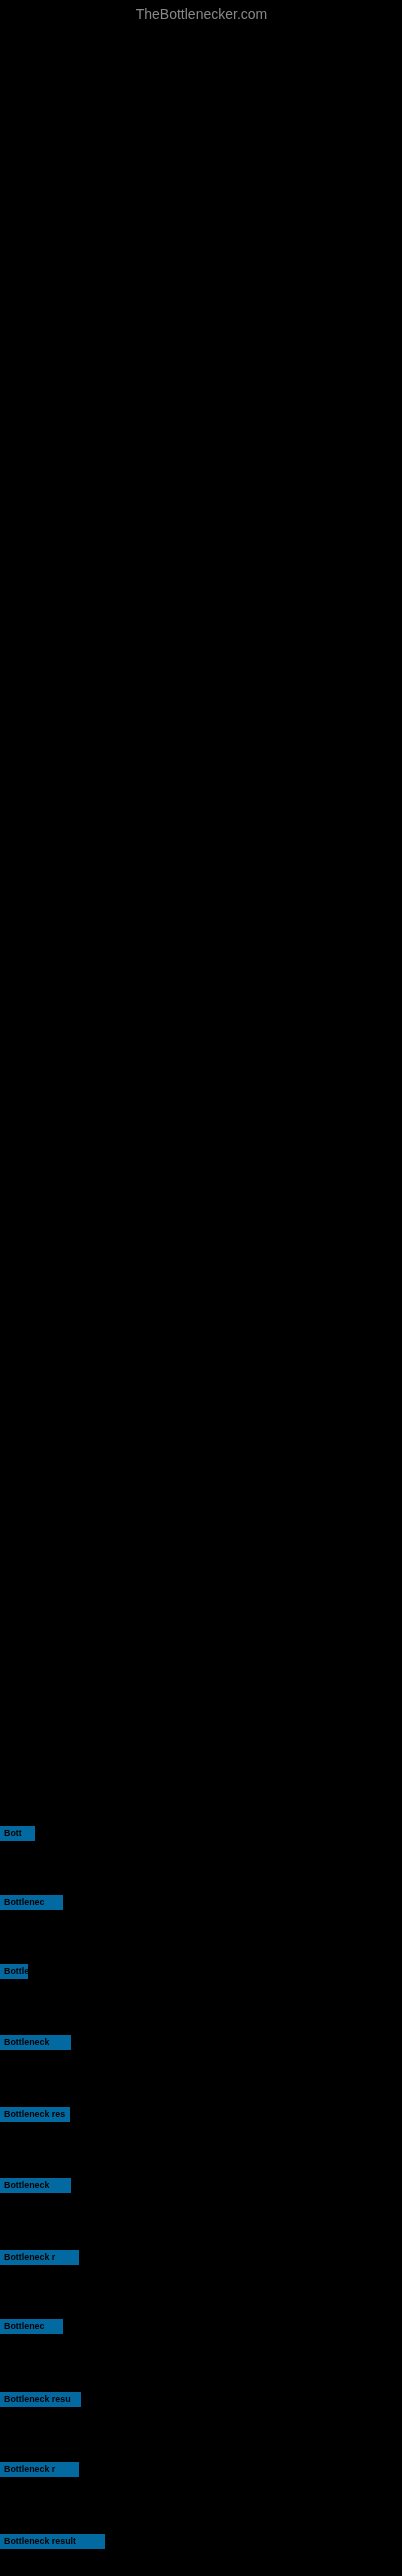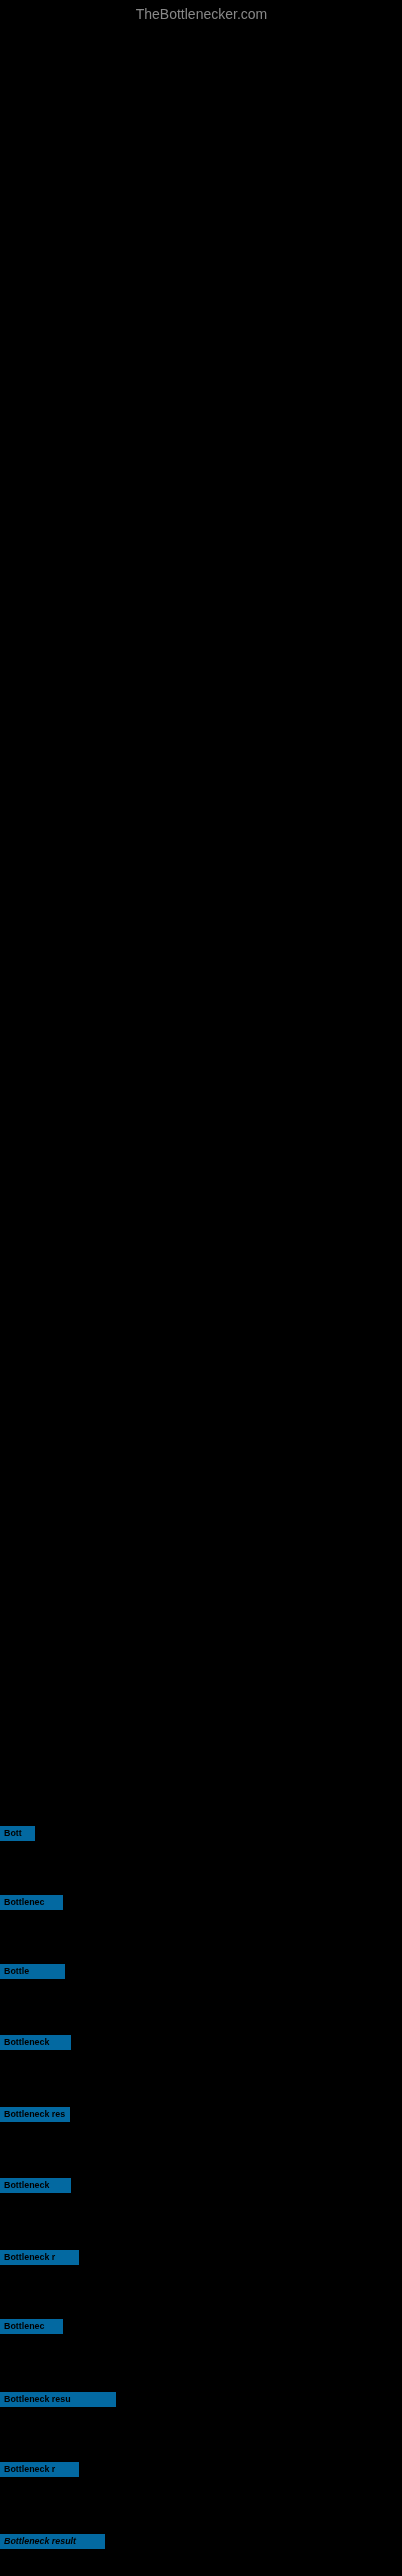--- a/index.html
+++ b/index.html
@@ -40,23 +40,23 @@
     }
   </style>
 </head>
 <body>
 
 <span class="site-title">TheBottlenecker.com</span>
 
 <div id="labels-container">
     <div class="bottleneck-label" style="top: 1826px; width: 35px;">Bott</div>
     <div class="bottleneck-label" style="top: 1895px; width: 63px;">Bottlenec</div>
-    <div class="bottleneck-label" style="top: 1964px; width: 65px;">Bottle</div>
+    <div class="bottleneck-label" style="top: 1964px; width: 28px;">Bottle</div>
     <div class="bottleneck-label" style="top: 2035px; width: 71px;">Bottleneck</div>
     <div class="bottleneck-label" style="top: 2107px; width: 70px;">Bottleneck res</div>
     <div class="bottleneck-label" style="top: 2178px; width: 71px;">Bottleneck</div>
     <div class="bottleneck-label" style="top: 2250px; width: 79px;">Bottleneck r</div>
     <div class="bottleneck-label" style="top: 2319px; width: 63px;">Bottlenec</div>
-    <div class="bottleneck-label" style="top: 2392px; width: 116px;">Bottleneck resu</div>
+    <div class="bottleneck-label" style="top: 2392px; width: 81px;">Bottleneck resu</div>
     <div class="bottleneck-label" style="top: 2462px; width: 79px;">Bottleneck r</div>
-    <div class="bottleneck-label" style="top: 2534px; width: 105px; font-style: italic;">Bottleneck result</div>
+    <div class="bottleneck-label" style="top: 2534px; width: 105px;">Bottleneck result</div>
   </div>
 
 
 </body></html>

